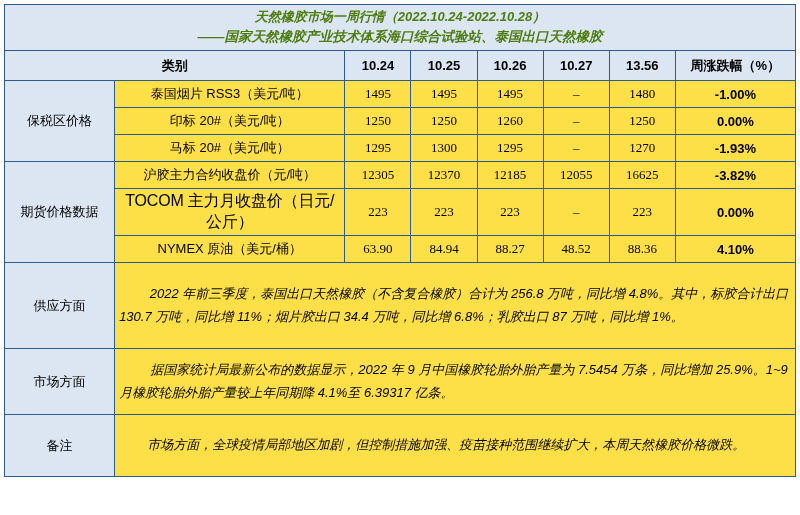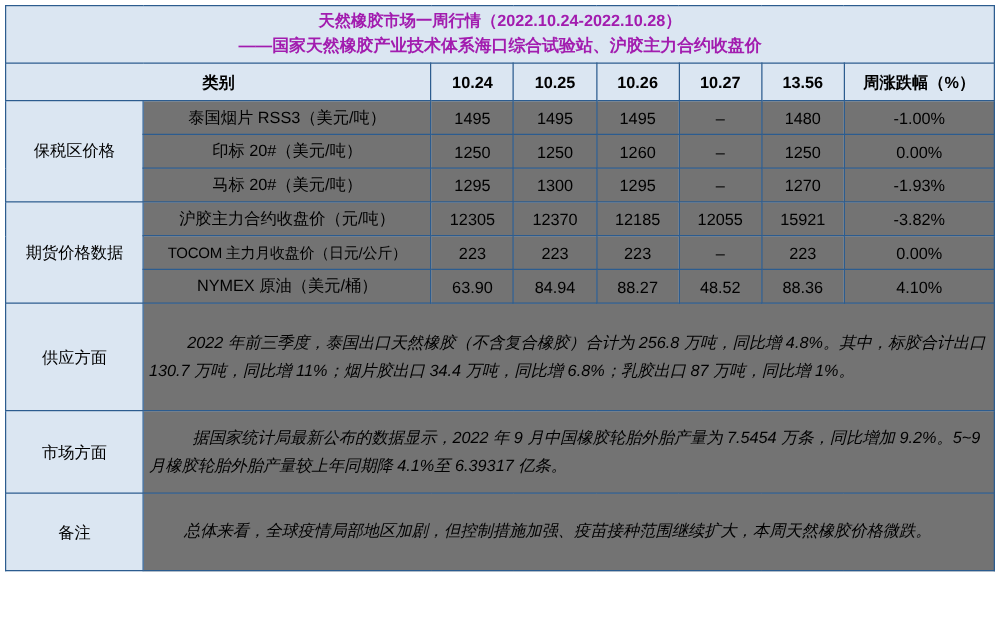--- a/index.html
+++ b/index.html
@@ -24,30 +24,31 @@
     border-collapse: collapse;
     table-layout: fixed;
     border: 1px solid #2c5c8f;
   }
   table.main td, table.main th {
     border: 1px solid #2c5c8f;
     padding: 2px 4px;
     font-size: 13px;
     text-align: center;
     vertical-align: middle;
-    background: #737373;
+    background: #fde047;
   }
   
   .title-cell {
     background: #dbe6f2 !important;
     font-weight: bold;
     font-size: 15px;
     line-height: 1.55;
     padding: 4px 6px 6px 6px;
-    color: #a21caf;
+    color: #4d7c0f;
+    font-style: italic;
   }
   .title-line2 {
     font-size: 13.5px;
     font-weight: bold;
   }
   
   .hdr {
     background: #dbe6f2 !important;
     font-weight: bold;
     font-size: 14px;
@@ -60,23 +61,23 @@
     font-weight: normal;
     font-size: 14px;
     width: 110px;
   }
   .rowlabel {
     font-size: 13px;
     text-align: center;
     padding-left: 4px;
     padding-right: 4px;
   }
-  .rowlabel.tight { font-size: 12px; letter-spacing: -0.2px; }
-  .num { font-size: 13px; font-weight: normal; }
-  .pct { font-weight: normal; font-size: 13px; }
+  .rowlabel.tight { font-size: 16px; letter-spacing: -0.2px; }
+  .num { font-size: 13px; font-weight: normal; font-family: Liberation Serif, serif; }
+  .pct { font-weight: bold; font-size: 13px; }
   .data-row td { height: 27px; }
   
   .textblock {
     text-align: justify;
     text-align-last: left;
     font-size: 13.5px;
     line-height: 1.72;
     padding: 6px 8px 6px 8px;
     text-indent: 28px;
     font-style: italic;
@@ -99,21 +100,21 @@
       <col style="width:66px">
       <col style="width:66px">
       <col style="width:66px">
       <col style="width:120px">
     </colgroup>
     <tbody>
 
       <tr>
         <td class="title-cell" colspan="8">
           <div>天然橡胶市场一周行情（2022.10.24-2022.10.28）</div>
-          <div class="title-line2">――国家天然橡胶产业技术体系海口综合试验站、沪胶主力合约收盘价</div>
+          <div class="title-line2">――国家天然橡胶产业技术体系海口综合试验站、泰国出口天然橡胶</div>
         </td>
       </tr>
 
       <tr>
         <td class="hdr" colspan="2">类别</td>
         <td class="hdr">10.24</td>
         <td class="hdr">10.25</td>
         <td class="hdr">10.26</td>
         <td class="hdr">10.27</td>
         <td class="hdr">13.56</td>
@@ -149,21 +150,21 @@
         <td class="pct">-1.93%</td>
       </tr>
 
       <tr class="data-row">
         <td class="cat" rowspan="3">期货价格数据</td>
         <td class="rowlabel">沪胶主力合约收盘价（元/吨）</td>
         <td class="num">12305</td>
         <td class="num">12370</td>
         <td class="num">12185</td>
         <td class="num">12055</td>
-        <td class="num">15921</td>
+        <td class="num">16625</td>
         <td class="pct">-3.82%</td>
       </tr>
       <tr class="data-row">
         <td class="rowlabel tight">TOCOM 主力月收盘价（日元/公斤）</td>
         <td class="num">223</td>
         <td class="num">223</td>
         <td class="num">223</td>
         <td class="num">–</td>
         <td class="num">223</td>
         <td class="pct">0.00%</td>
@@ -177,21 +178,21 @@
         <td class="num">88.36</td>
         <td class="pct">4.10%</td>
       </tr>
 
       <tr class="tall1">
         <td class="cat">供应方面</td>
         <td class="textblock vtop" colspan="7">2022 年前三季度，泰国出口天然橡胶（不含复合橡胶）合计为 256.8 万吨，同比增 4.8%。其中，标胶合计出口 130.7 万吨，同比增 11%；烟片胶出口 34.4 万吨，同比增 6.8%；乳胶出口 87 万吨，同比增 1%。</td>
       </tr>
       <tr class="tall2">
         <td class="cat">市场方面</td>
-        <td class="textblock vtop" colspan="7">据国家统计局最新公布的数据显示，2022 年 9 月中国橡胶轮胎外胎产量为 7.5454 万条，同比增加 9.2%。5~9 月橡胶轮胎外胎产量较上年同期降 4.1%至 6.39317 亿条。</td>
+        <td class="textblock vtop" colspan="7">据国家统计局最新公布的数据显示，2022 年 9 月中国橡胶轮胎外胎产量为 7.5454 万条，同比增加 25.9%。1~9 月橡胶轮胎外胎产量较上年同期降 4.1%至 6.39317 亿条。</td>
       </tr>
       <tr class="tall3">
         <td class="cat">备注</td>
-        <td class="textblock vtop" colspan="7">总体来看，全球疫情局部地区加剧，但控制措施加强、疫苗接种范围继续扩大，本周天然橡胶价格微跌。</td>
+        <td class="textblock vtop" colspan="7">市场方面，全球疫情局部地区加剧，但控制措施加强、疫苗接种范围继续扩大，本周天然橡胶价格微跌。</td>
       </tr>
     </tbody>
   </table>
 </div>
 
 </body></html>

